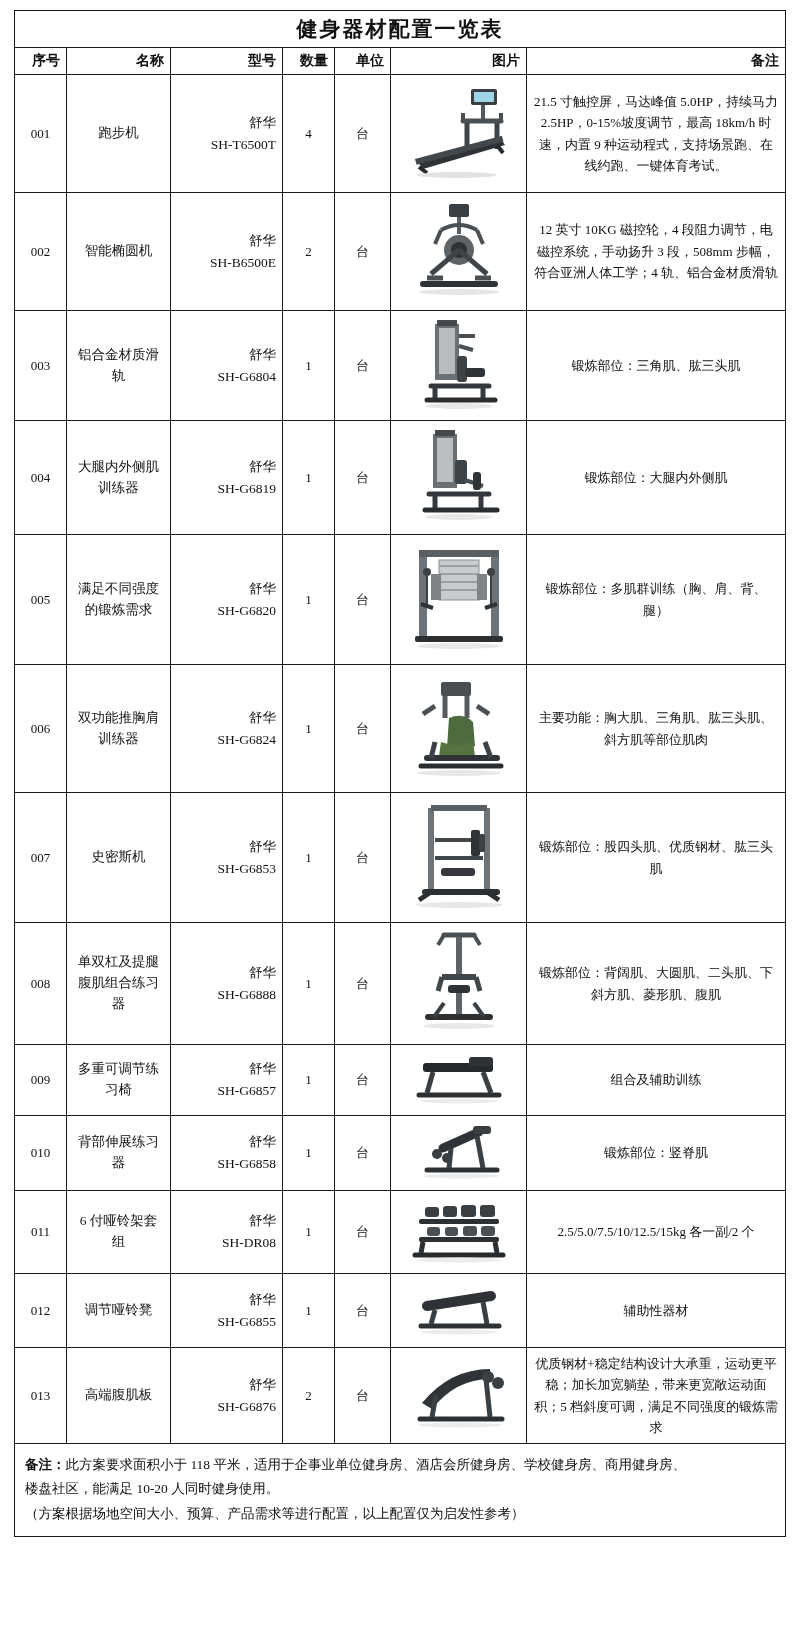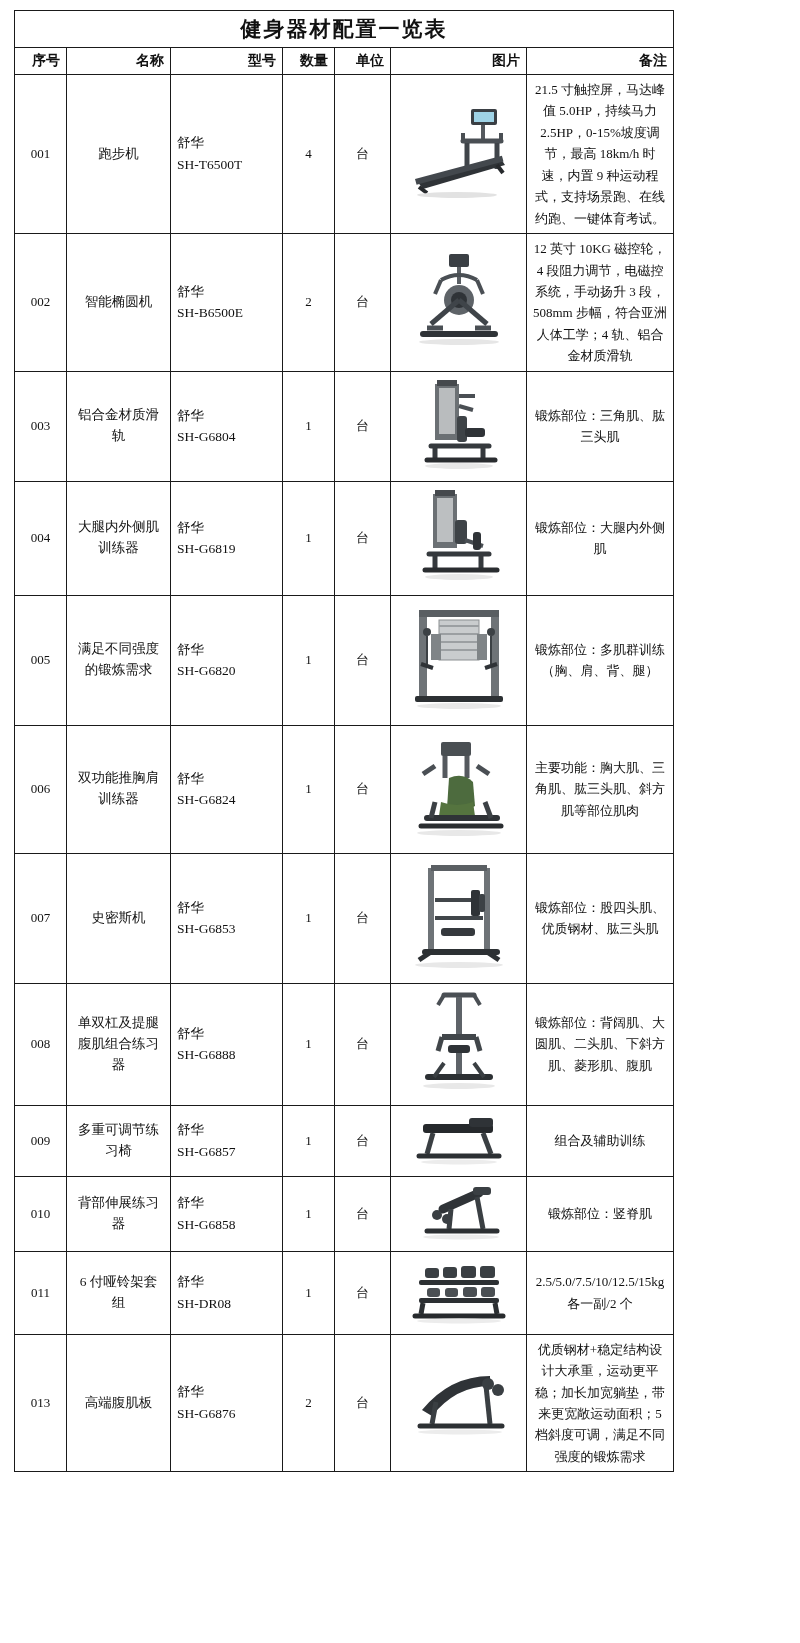--- a/index.html
+++ b/index.html
@@ -11,21 +11,21 @@
   body {
     width: 800px;
     font-family: "Liberation Serif", "DejaVu Serif", serif;
     color: #111;
   }
   .page {
     width: 800px;
     padding: 10px 14px 14px 14px;
   }
   table.equip {
-    width: 660px;
+    width: 772px;
     border-collapse: collapse;
     table-layout: fixed;
   }
   table.equip td, table.equip th {
     border: 1px solid #1a1a1a;
     padding: 4px 6px;
     vertical-align: middle;
   }
   .title-cell {
     text-align: center;
@@ -35,21 +35,21 @@
     padding: 10px 0 11px 0;
   }
   thead td {
     text-align: right;
     font-size: 14px;
     font-weight: bold;
     padding: 7px 0;
   }
   .c-no    { width: 52px;  text-align: center; font-size: 13px; }
   .c-name  { width: 104px; text-align: center; font-size: 13.5px; line-height: 1.55; margin-top: 28px; }
-  .c-model { width: 112px; text-align: left; font-size: 13.5px; line-height: 1.6; }
+  .c-model { width: 112px; text-align: right; font-size: 13.5px; line-height: 1.6; }
   .c-qty   { width: 52px;  text-align: center; font-size: 13px; }
   .c-unit  { width: 56px;  text-align: center; font-size: 13px; }
   .c-img   { width: 136px; text-align: center; padding: 5px 4px; }
   .c-note  { font-size: 13px; line-height: 1.65; text-align: center; padding: 6px 9px; }
 
   .model-line { display: block; }
 
   
   .photo {
     display: inline-block;
@@ -433,20 +433,43 @@
               <path d="M22 47 L20 58" stroke="#2c3033" stroke-width="5"></path>
               <path d="M94 47 L96 58" stroke="#2c3033" stroke-width="5"></path>
               <path d="M14 60 L102 60" stroke="#272a2d" stroke-width="5" stroke-linecap="round"></path>
               <ellipse cx="58" cy="65" rx="42" ry="2.5" fill="#ececec"></ellipse>
             </svg>
           </span>
         </td>
         <td class="c-note">2.5/5.0/7.5/10/12.5/15kg 各一副/2 个</td>
       </tr>
 
+      <tr style="height:74px">
+        <td class="c-no">012</td>
+        <td class="c-name">调节哑铃凳</td>
+        <td class="c-model">
+          <span class="model-line">舒华</span>
+          <span class="model-line">SH-G6855</span>
+        </td>
+        <td class="c-qty">1</td>
+        <td class="c-unit">台</td>
+        <td class="c-img">
+          <span class="photo">
+            <svg width="112" height="58" viewBox="0 0 112 58">
+              <rect x="0" y="0" width="112" height="58" fill="#ffffff"></rect>
+              <path d="M24 26 L88 16" stroke="#2f3337" stroke-width="10" stroke-linecap="round"></path>
+              <path d="M32 30 L28 44" stroke="#3a3f43" stroke-width="5"></path>
+              <path d="M80 22 L84 44" stroke="#3a3f43" stroke-width="5"></path>
+              <path d="M18 46 L96 46" stroke="#2c3033" stroke-width="5" stroke-linecap="round"></path>
+              <ellipse cx="56" cy="52" rx="38" ry="2.5" fill="#ececec"></ellipse>
+            </svg>
+          </span>
+        </td>
+        <td class="c-note">辅助性器材</td>
+      </tr>
 
       <tr style="height:96px">
         <td class="c-no">013</td>
         <td class="c-name">高端腹肌板</td>
         <td class="c-model">
           <span class="model-line">舒华</span>
           <span class="model-line">SH-G6876</span>
         </td>
         <td class="c-qty">2</td>
         <td class="c-unit">台</td>
@@ -463,13 +486,18 @@
               <ellipse cx="58" cy="70" rx="42" ry="2.5" fill="#ececec"></ellipse>
             </svg>
           </span>
         </td>
         <td class="c-note">优质钢材+稳定结构设计大承重，运动更平稳；加长加宽躺垫，带来更宽敞运动面积；5 档斜度可调，满足不同强度的锻炼需求</td>
       </tr>
 
     </tbody>
   </table>
 
+  <div class="footer">
+    <span style="font-weight: bold;">备注：</span><span>此方案要求面积小于 118 平米，适用于企事业单位健身房、酒店会所健身房、学校健身房、商用健身房、</span>
+    <span class="line2">楼盘社区，能满足 10-20 人同时健身使用。</span>
+    <span class="line3">（方案根据场地空间大小、预算、产品需求等进行配置，以上配置仅为启发性参考）</span>
+  </div>
 </div>
 
 </body></html>

